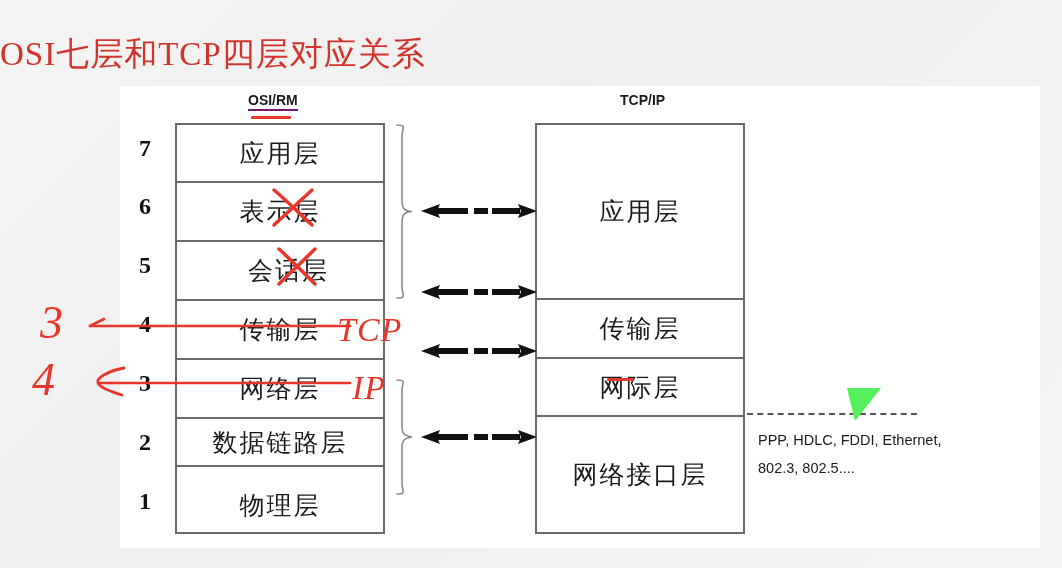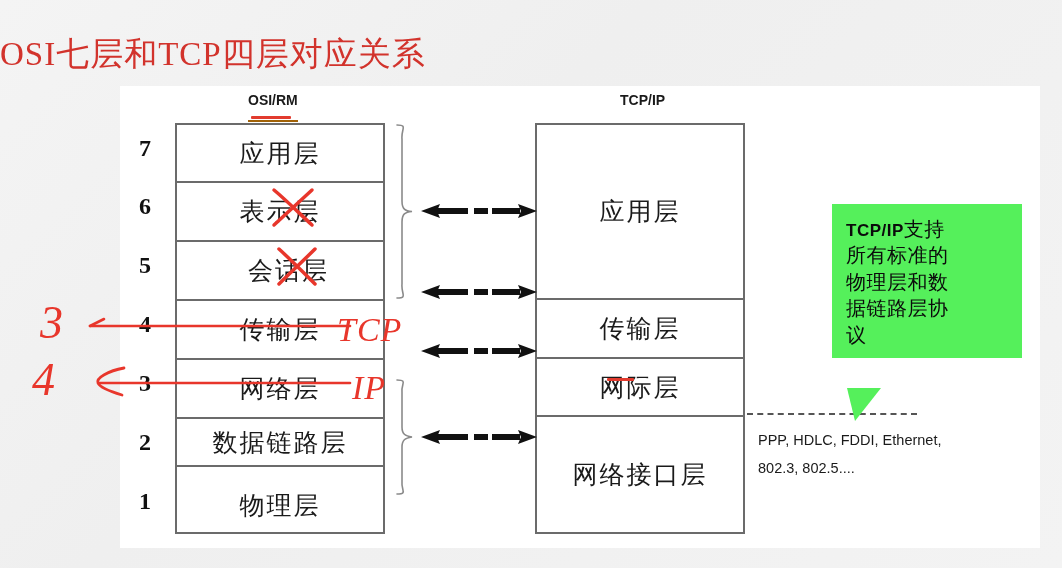--- a/index.html
+++ b/index.html
@@ -38,21 +38,21 @@
   }
 
   
   .col-head {
     position: absolute;
     font-size: 14px;
     font-weight: bold;
     color: #1a1a1a;
     white-space: nowrap;
   }
-  .col-head .ul-black { border-bottom: 2px solid #a16207; padding-bottom: 12px; }
+  .col-head .ul-black { border-bottom: 2px solid #701a75; padding-bottom: 1px; }
   .redline {
     position: absolute;
     height: 3px;
     background: #e23b2e;
     border-radius: 1px;
   }
 
   
   .stack {
     position: absolute;
@@ -273,27 +273,20 @@
       </svg>
     </div>
 
     <div class="dashline" style="left:627px; top:327px; width:170px;"></div>
 
     <div class="proto" style="left:638px; top:340px;">
       <div>PPP, HDLC, FDDI, Ethernet,</div>
       <div>802.3, 802.5....</div>
     </div>
 
-    <div class="callout" style="left:712px; top:118px; width:190px;">
-      <div class="line first"><span>TCP/IP</span><span class="cjk">支持</span></div>
-      <div class="line">所有标准的</div>
-      <div class="line">物理层和数</div>
-      <div class="line">据链路层协</div>
-      <div class="line">议</div>
-    </div>
     <div class="callout-tail" style="left:727px; top:302px;">
       <svg width="40" height="34" viewBox="0 0 40 34">
         <path d="M0 0 L34 0 L8 33 Z" fill="#55f05b"></path>
       </svg>
     </div>
 
   </div>
 
   <div class="ink ink-digit" style="left:40px; top:300px;">3</div>
   <div class="ink ink-digit" style="left:32px; top:357px;">4</div>

